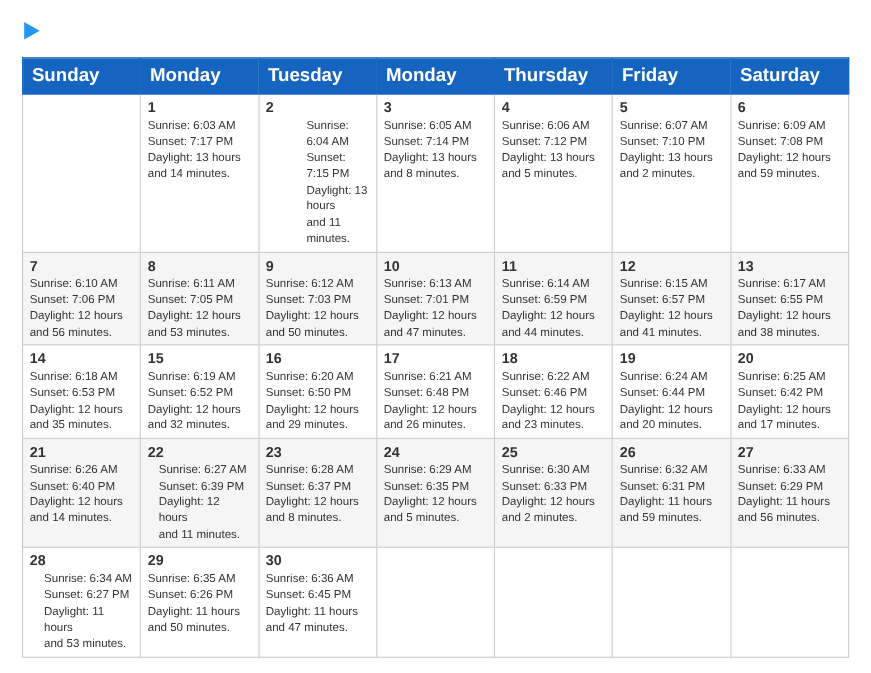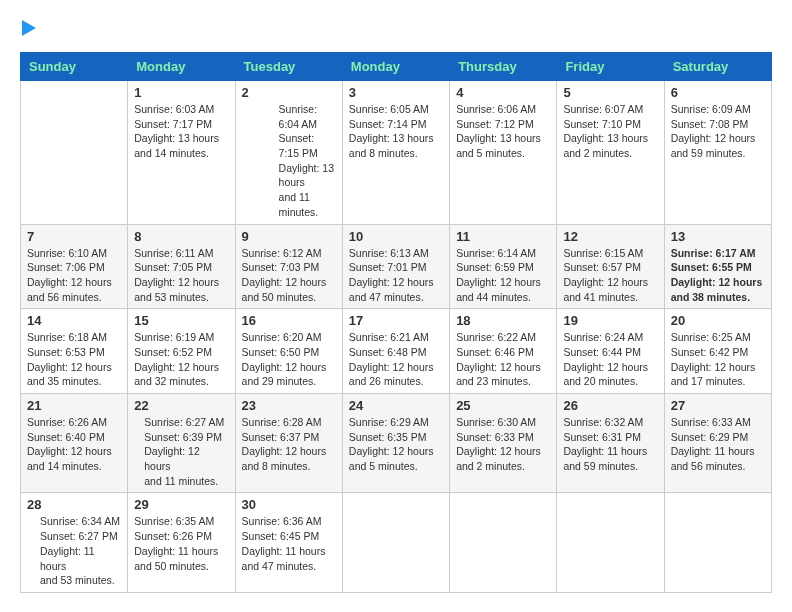--- a/index.html
+++ b/index.html
@@ -58,22 +58,22 @@
       font-size: 16px;
       color: #555;
     }
     .calendar {
       width: 100%;
       border-collapse: collapse;
       border: 1px solid #ccc;
     }
     .calendar th {
       background-color: #1565C0;
-      color: #86efac;
-      font-size: 13px;
+      color: #ffffff;
+      font-size: 17px;
       font-weight: bold;
       padding: 6px 8px;
       text-align: left;
       border: 1px solid #1565C0;
     }
     .calendar td {
       border: 1px solid #ccc;
       vertical-align: top;
       padding: 4px 6px;
       width: 107px;
@@ -216,21 +216,21 @@
         </td>
         <td>
           <span class="day-number">12</span>
           <div class="day-info" style="white-space: pre-line;">Sunrise: 6:15 AM
 Sunset: 6:57 PM
 Daylight: 12 hours
 and 41 minutes.</div>
         </td>
         <td>
           <span class="day-number">13</span>
-          <div class="day-info" style="white-space: pre-line; font-weight: bold;">Sunrise: 6:17 AM
+          <div class="day-info" style="white-space: pre-line;">Sunrise: 6:17 AM
 Sunset: 6:55 PM
 Daylight: 12 hours
 and 38 minutes.</div>
         </td>
       </tr>
       <tr>
         <td>
           <span class="day-number">14</span>
           <div class="day-info" style="white-space: pre-line;">Sunrise: 6:18 AM
 Sunset: 6:53 PM

